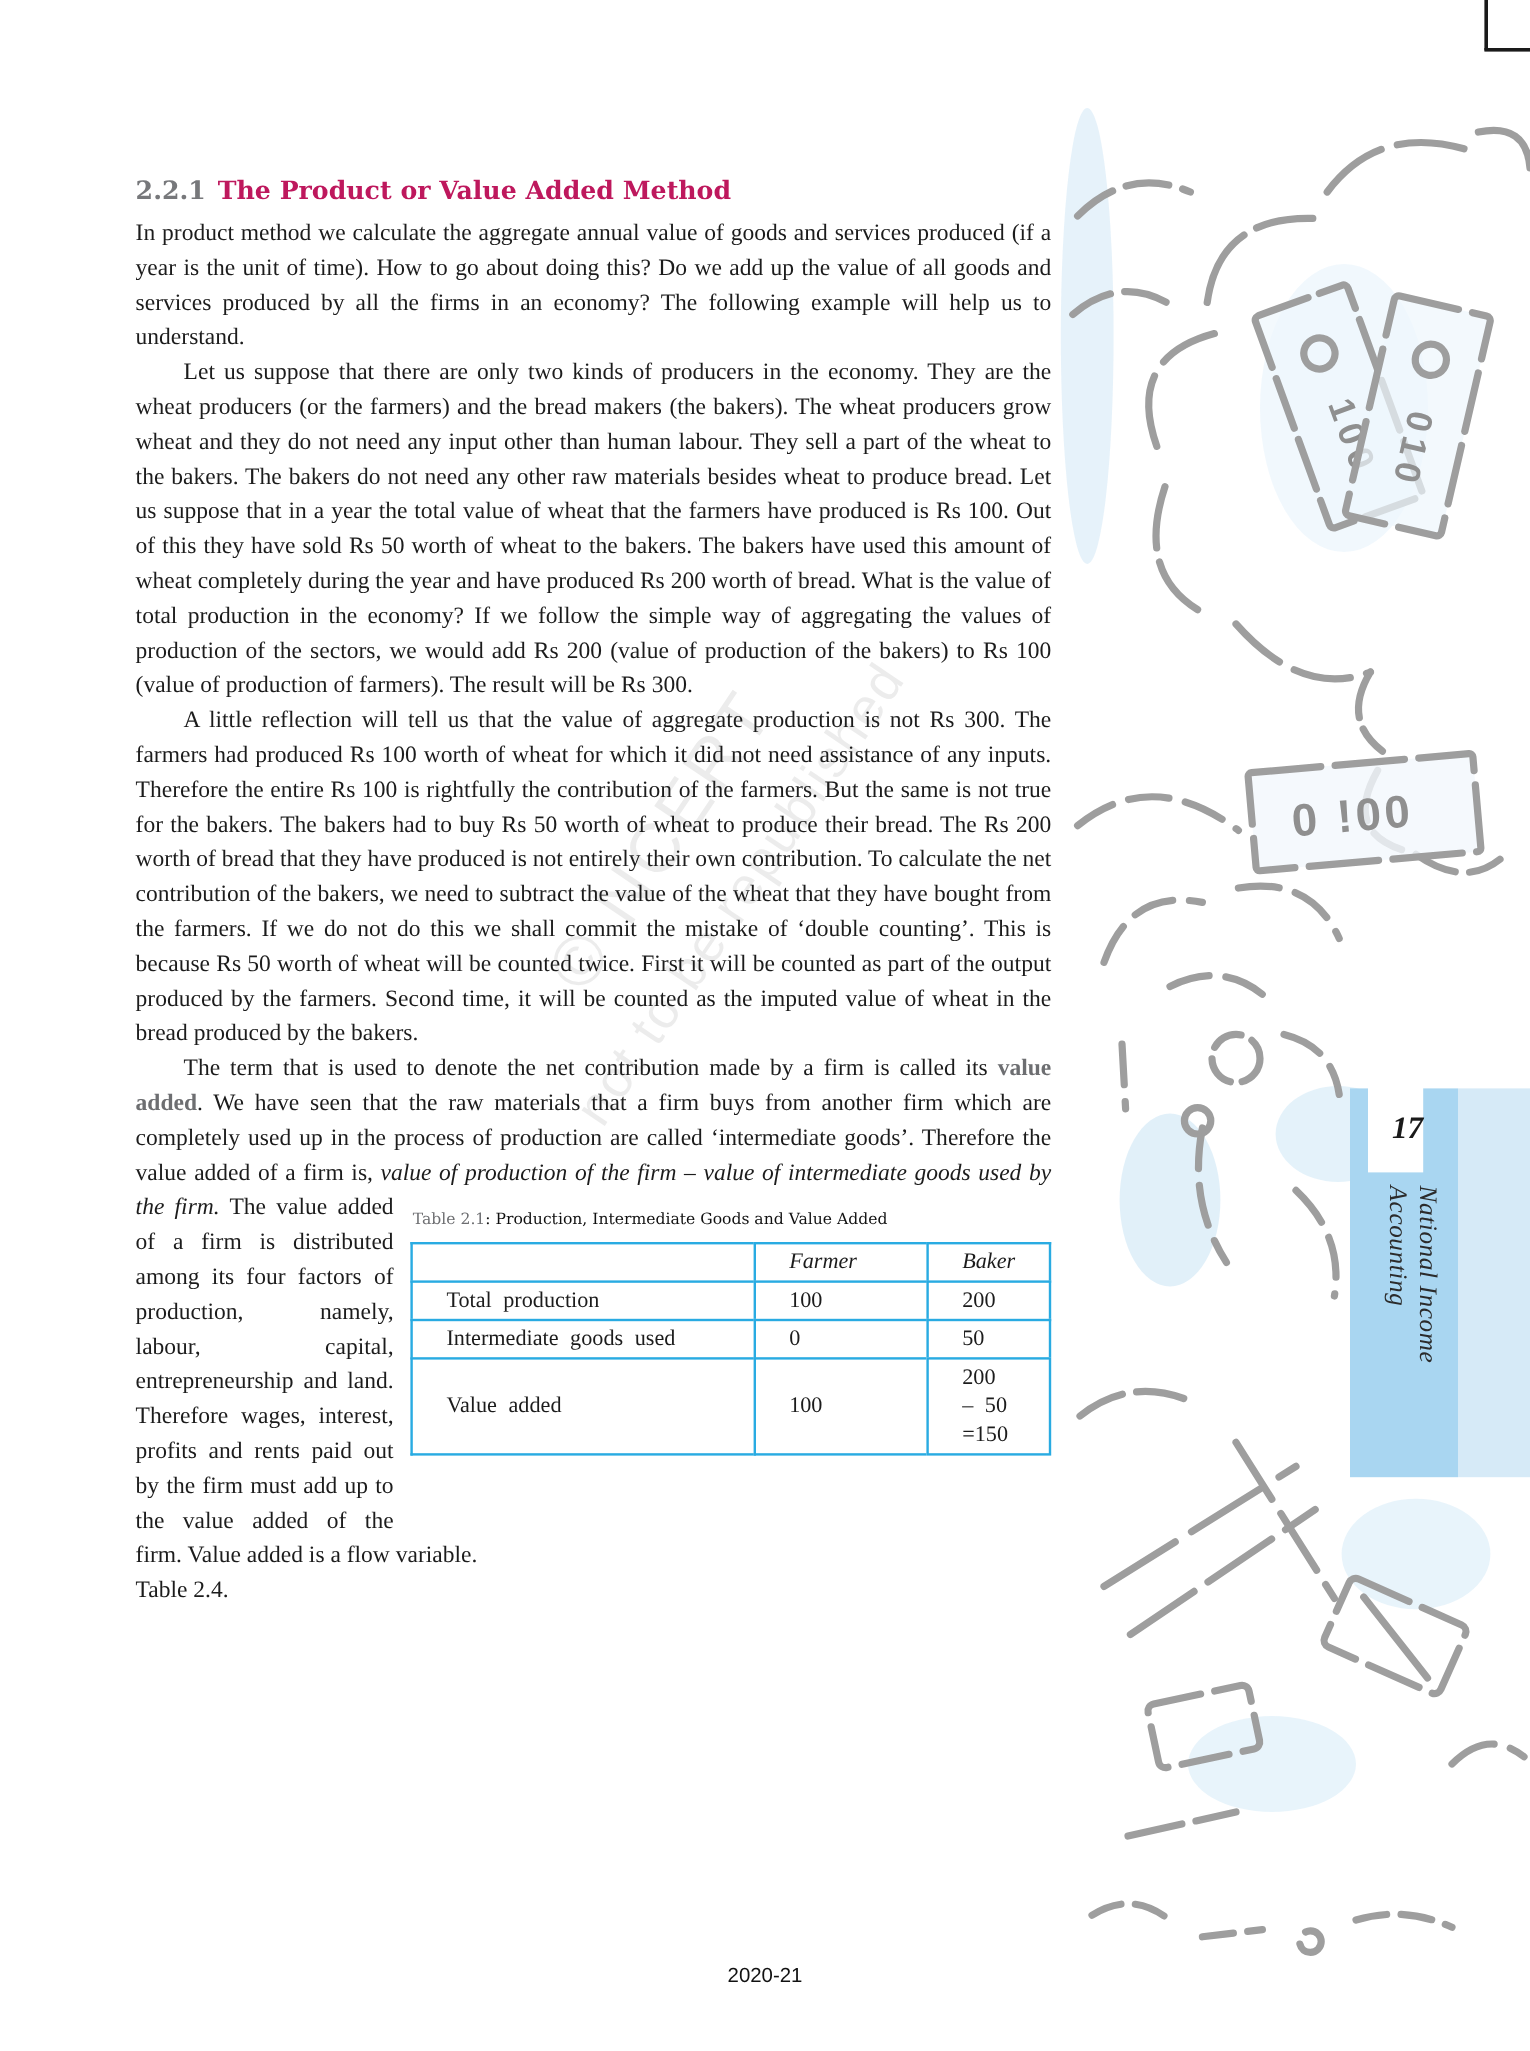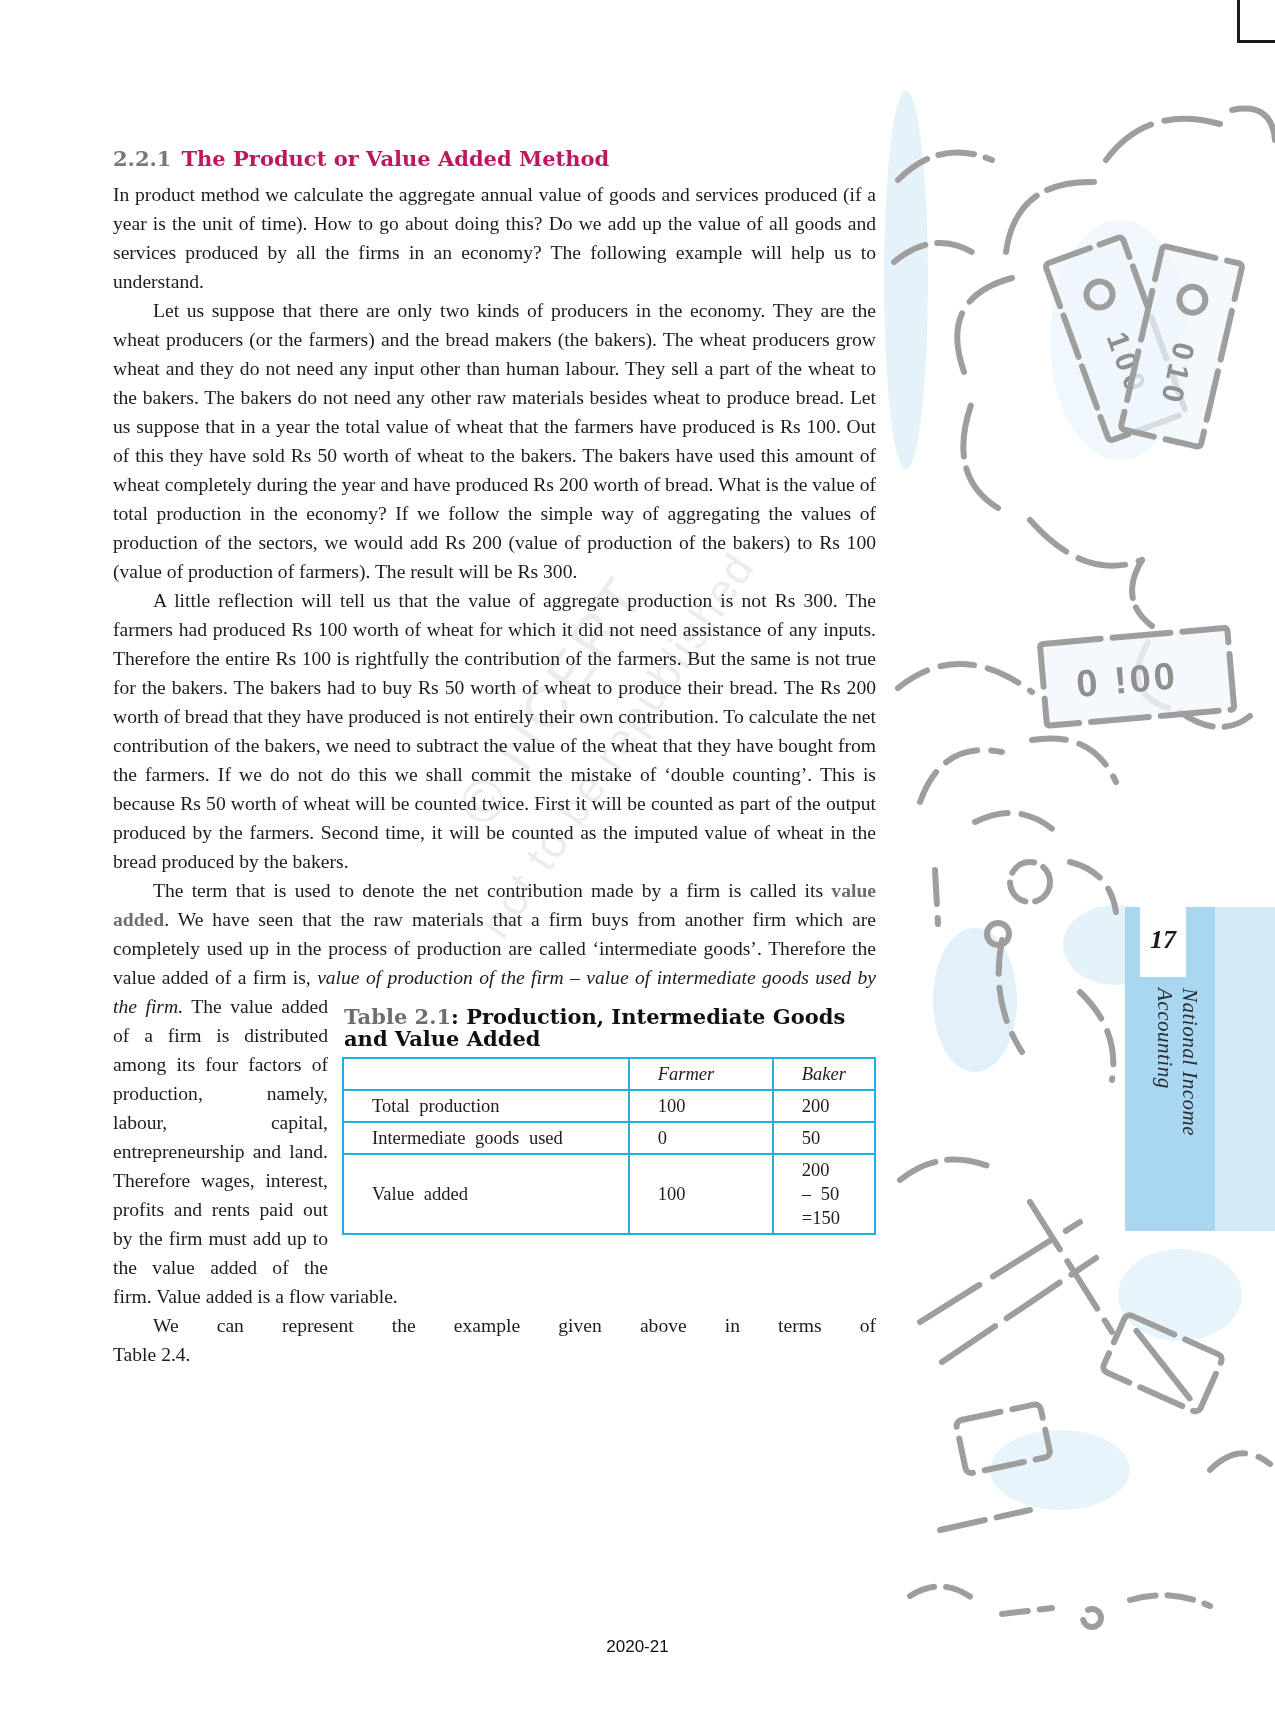--- a/index.html
+++ b/index.html
@@ -25,38 +25,38 @@
             margin:0 0 8px 0;text-align:left;line-height:26px;}
   .sec-num{color:#77787b;margin-right:10px;}
   .sec-title{color:#be185d;}
   .para{margin:0;}
   .indent{text-indent:40px;}
   .k{color:#6d6e71;font-weight:bold;}
   .just-line{text-align:justify;text-align-last:justify;text-indent:40px;}
 
   
   .table-float{float:right;width:534px;margin:14px 0 46px 14px;text-align:left;text-indent:0;}
-  .tbl-caption{font-family:"DejaVu Serif",serif;font-size:21px;font-weight:bold;
+  .tbl-caption{font-family:"DejaVu Serif",serif;font-size:13px;font-weight:normal;
                margin:0 0 7px 2px;line-height:22px;}
   .cap-label{color:#6d6e71;}
   .cap-title{color:#101010;}
   table.val{border-collapse:separate;border-spacing:0;width:534px;
             font-size:18.5px;line-height:24px;}
   table.val td{border:2px solid #29abe2;padding:3px 28px;word-spacing:5px;
                border-bottom-width:0;border-right-width:0;}
   table.val tr td:last-child{border-right-width:2px;}
   table.val tr:last-child td{border-bottom-width:2px;}
   table.val tr td+td{border-left-width:2px;}
   table.val .hc{font-style:italic;}
 
   
   .band{position:absolute;left:1125px;top:907px;width:90px;height:324px;background:#a9d6f1;z-index:3;}
   .band-light{position:absolute;left:1215px;top:907px;width:60px;height:324px;background:#d6eaf7;z-index:3;}
   .pg-box{position:absolute;left:1140px;top:902px;width:46px;height:75px;background:#ffffff;z-index:4;
-          display:flex;align-items:center;justify-content:center;}
+          display:flex;align-items:center;justify-content:flex-end;}
   .pg-num{font-family:"Liberation Serif",serif;font-style:italic;font-weight:bold;
           font-size:26px;color:#1a1a1a;}
   .side-title{position:absolute;left:1152px;top:988px;height:235px;z-index:4;
               writing-mode:vertical-rl;font-family:"Liberation Serif",serif;
               font-style:italic;font-size:21px;color:#2b2b2b;letter-spacing:0.5px;}
 
   
   .footer{position:absolute;left:0;top:1637px;width:1275px;text-align:center;z-index:2;
           font-family:"Liberation Sans",sans-serif;font-size:17px;color:#111;}
 
@@ -186,21 +186,20 @@
           </tr>
           <tr>
             <td>Value added</td>
             <td>100</td>
             <td>200 – 50 =150</td>
           </tr>
         </tbody>
           </table>
       </div><i>production of the firm – value of intermediate goods used by the firm.</i><span> The value added of a firm is distributed among its four factors of production, namely, labour, capital, entrepreneurship and land. Therefore wages, interest, profits and rents paid out by the firm must add up to the value added of the firm. Value added is a flow variable.</span></div>
 
-    <div class="just-line">We can represent the example given above in terms of</div>
     <div class="para">Table 2.4.</div>
   </div>
 
   <div class="band"></div>
   <div class="band-light"></div>
   <div class="pg-box">
     <span class="pg-num">17</span>
   </div>
   <div class="side-title">National Income Accounting</div>
 

